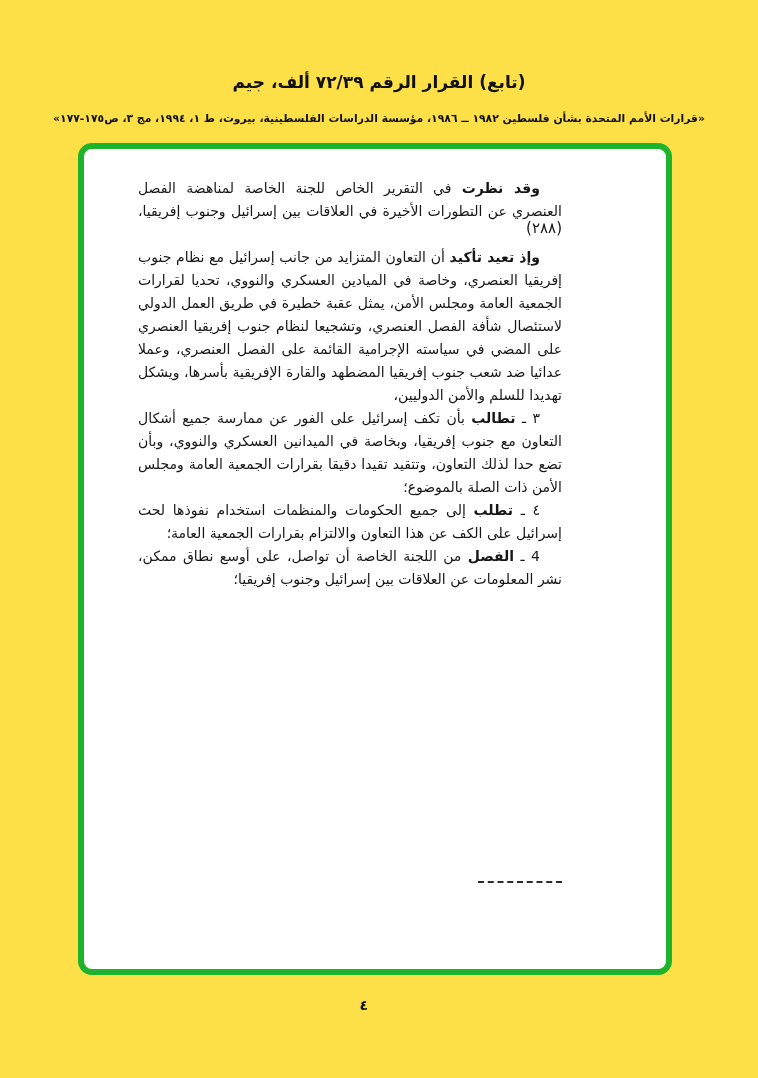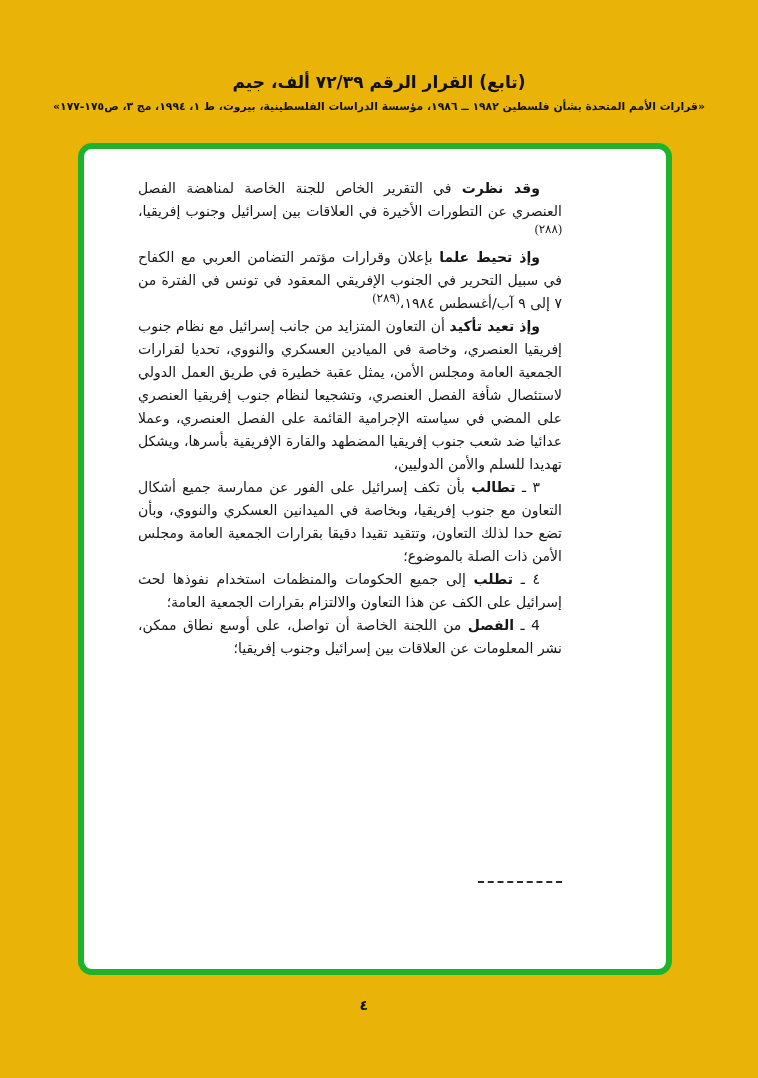--- a/index.html
+++ b/index.html
@@ -1,33 +1,33 @@
 <!DOCTYPE html>
 <html lang="ar"><head>
 <meta charset="utf-8">
 <style>
   html,body{margin:0;padding:0;background:#ffffff;}
   .page{
     position:relative;
     width:758px;height:1078px;
-    background:#eab308;
+    background:#fde047;
     font-family:"DejaVu Sans",sans-serif;
     color:#161616;
     overflow:hidden;
   }
   .header{
     position:absolute;top:72px;left:0;width:100%;
     direction:rtl;text-align:center;
   }
   .title{
     font-size:17px;font-weight:bold;letter-spacing:0;
     color:#101010;
   }
   .source{
-    margin-top:8px;
+    margin-top:20px;
     font-size:10.8px;font-weight:bold;
     white-space:nowrap;
     color:#101010;
   }
   .frame{
     position:absolute;left:78px;top:143px;
     width:594px;height:832px;
     box-sizing:border-box;
     border:6px solid #1eb32c;
     border-radius:14px;
@@ -35,21 +35,21 @@
   }
   .content{
     position:absolute;top:28px;right:104px;width:424px;
     direction:rtl;
     text-align:justify;
     font-size:14px;line-height:23px;
     color:#161616;
   }
   .para{margin:0;text-indent:22px;}
   .para .lead{font-weight:bold;}
-  .para sup{font-size:12px;line-height:0;font-family:Liberation Serif, serif;}
+  .para sup{font-size:15px;line-height:0;}
   .fn-sep{
     position:absolute;top:732px;right:104px;width:84px;
     border-top:2px dashed #2a2a2a;
   }
   .footnotes{
     position:absolute;top:739px;right:106px;width:330px;
     direction:rtl;text-align:right;
     font-size:10.8px;line-height:19px;
     color:#1a1a1a;
   }
@@ -69,21 +69,20 @@
     <div class="title">(تابع) القرار الرقم ٧٢/٣٩ ألف، جيم</div>
     <div class="source">«قرارات الأمم المتحدة بشأن فلسطين ١٩٨٢ ــ ١٩٨٦، مؤسسة الدراسات الفلسطينية، بيروت، ط ١، ١٩٩٤، مج ٣، ص١٧٥-١٧٧»</div>
   </div>
 
   <div class="frame">
 
     <div class="content">
 
       <p class="para"><span></span><span class="lead">وقد نظرت</span><span> في التقرير الخاص للجنة الخاصة لمناهضة الفصل العنصري عن التطورات الأخيرة في العلاقات بين إسرائيل وجنوب إفريقيا،</span><sup>(٢٨٨)</sup></p>
 
-      <p class="para"><span></span><span class="lead">وإذ تحيط علما</span><span> بإعلان وقرارات مؤتمر التضامن العربي مع الكفاح في سبيل التحرير في الجنوب الإفريقي المعقود في تونس في الفترة من ٧ إلى ٩ آب/أغسطس ١٩٨٤،</span><sup>(٢٨٩)</sup></p>
 
       <p class="para"><span></span><span class="lead">وإذ تعيد تأكيد</span><span> أن التعاون المتزايد من جانب إسرائيل مع نظام جنوب إفريقيا العنصري، وخاصة في الميادين العسكري والنووي، تحديا لقرارات الجمعية العامة ومجلس الأمن، يمثل عقبة خطيرة في طريق العمل الدولي لاستئصال شأفة الفصل العنصري، وتشجيعا لنظام جنوب إفريقيا العنصري على المضي في سياسته الإجرامية القائمة على الفصل العنصري، وعملا عدائيا ضد شعب جنوب إفريقيا المضطهد والقارة الإفريقية بأسرها، ويشكل تهديدا للسلم والأمن الدوليين،</span><sup></sup></p>
 
 
 
       <p class="para"><span>٣ ـ </span><span class="lead">تطالب</span><span> بأن تكف إسرائيل على الفور عن ممارسة جميع أشكال التعاون مع جنوب إفريقيا، وبخاصة في الميدانين العسكري والنووي، وبأن تضع حدا لذلك التعاون، وتتقيد تقيدا دقيقا بقرارات الجمعية العامة ومجلس الأمن ذات الصلة بالموضوع؛</span><sup></sup></p>
 
       <p class="para"><span>٤ ـ </span><span class="lead">تطلب</span><span> إلى جميع الحكومات والمنظمات استخدام نفوذها لحث إسرائيل على الكف عن هذا التعاون والالتزام بقرارات الجمعية العامة؛</span><sup></sup></p>
 
       <p class="para"><span>4 ـ </span><span class="lead">الفصل</span><span> من اللجنة الخاصة أن تواصل، على أوسع نطاق ممكن، نشر المعلومات عن العلاقات بين إسرائيل وجنوب إفريقيا؛</span><sup></sup></p>

